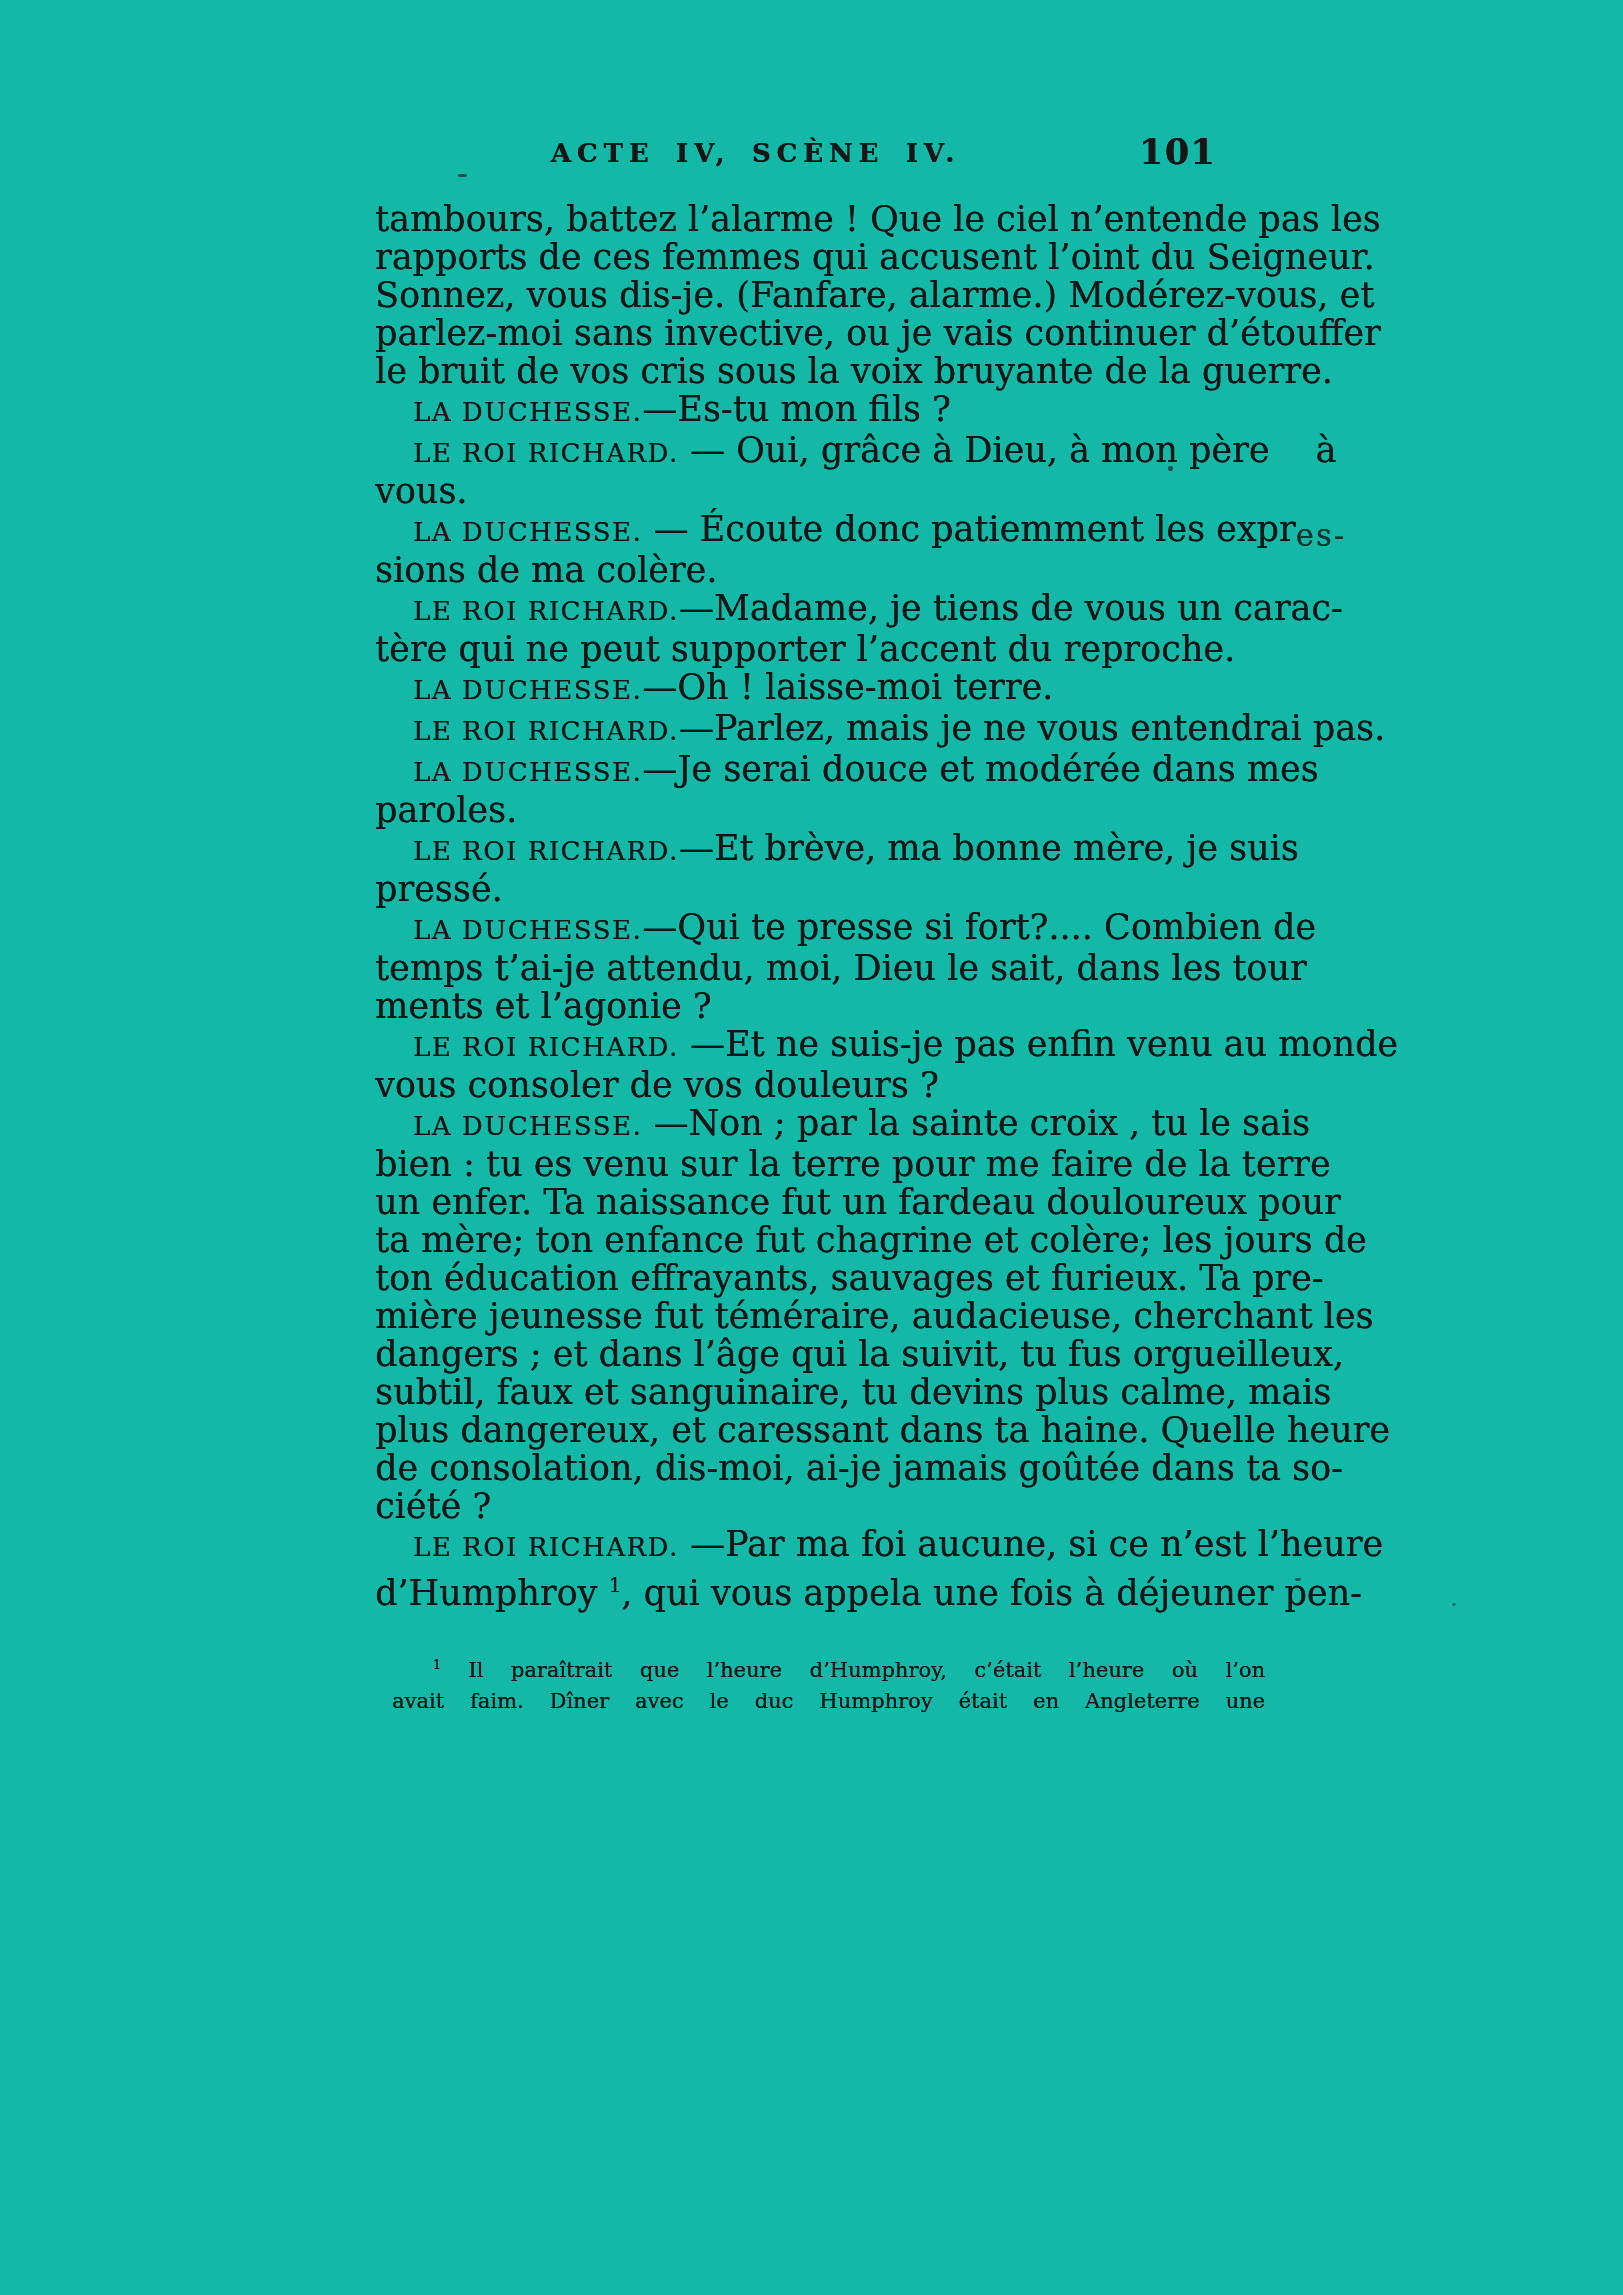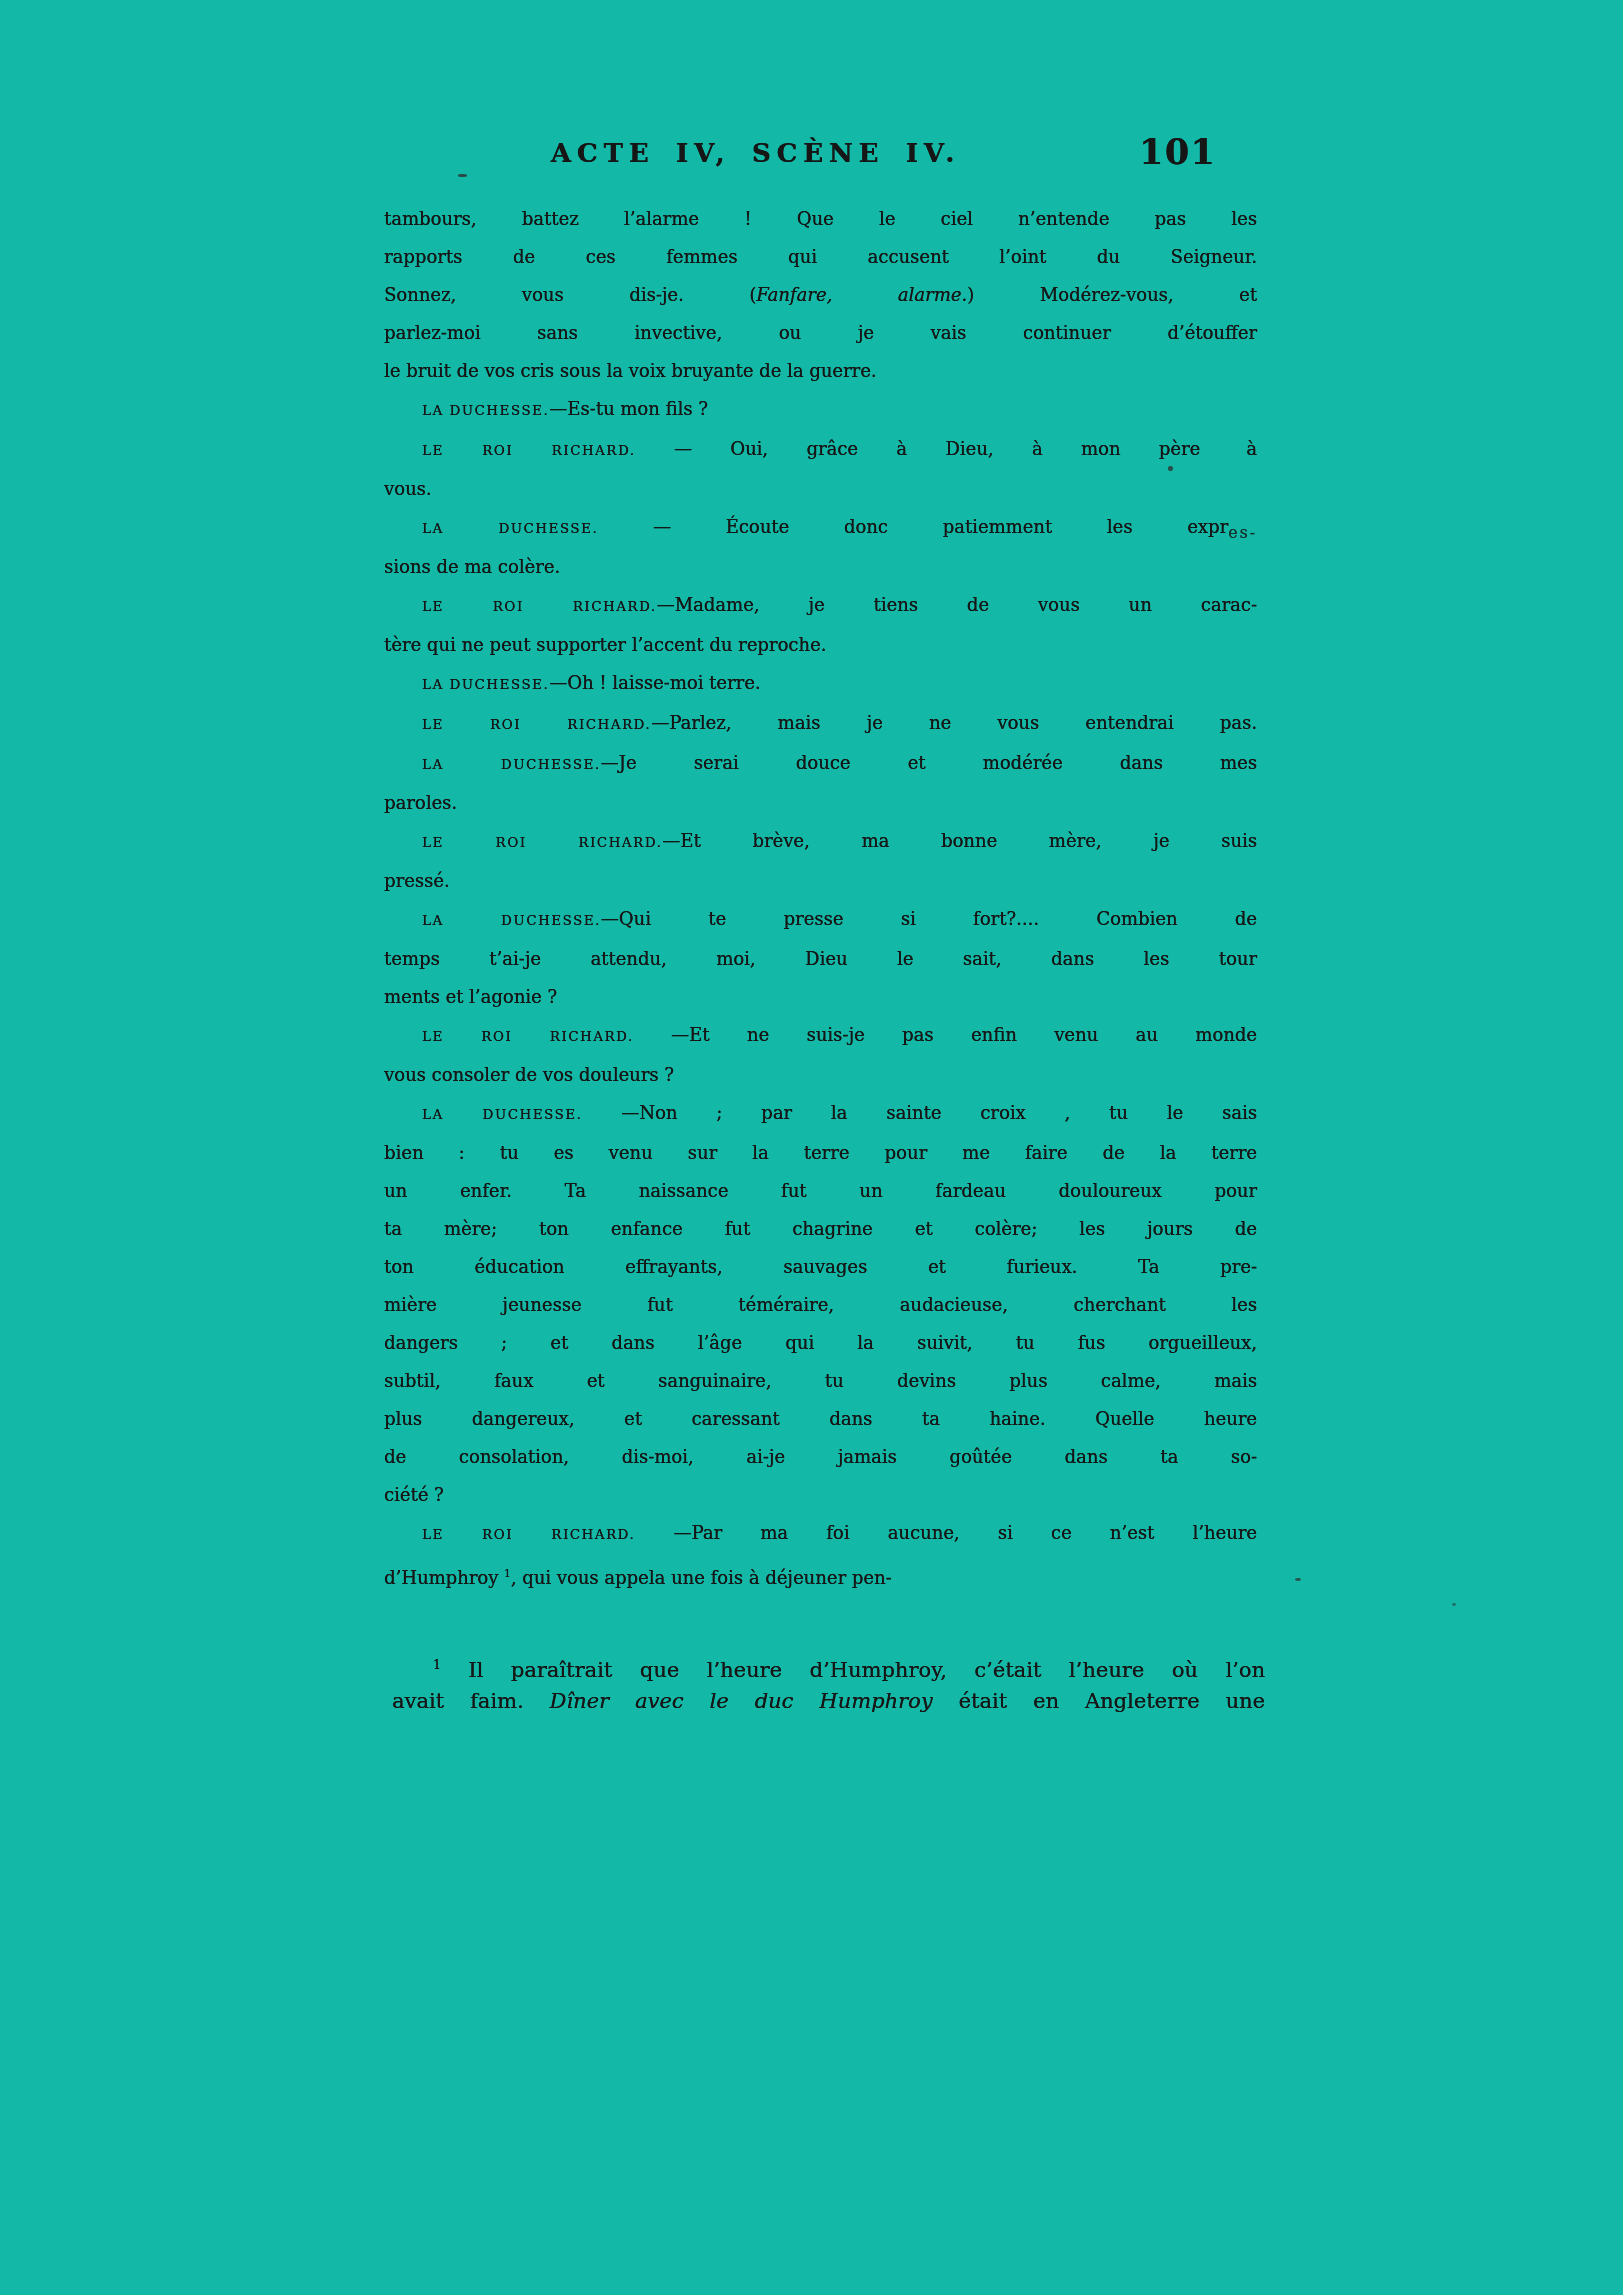--- a/index.html
+++ b/index.html
@@ -44,24 +44,23 @@
     font-weight: 700;
     letter-spacing: 1.3px;
     text-shadow: 0.3px 0.3px 0 currentColor;
   }
   
   .text-block {
     position: absolute;
     left: 375px;
     top: 200px;
     width: 873px;
-    font-size: 18px;
+    font-size: 35px;
     line-height: 38px;
     text-shadow: 0.2px 0.2px 0 currentColor;
-    margin-left: 9px;
   }
   .text-block .line {
     text-align: justify;
     text-align-last: justify;
     white-space: nowrap;
   }
   .text-block .line.left {
     text-align: center;
     text-align-last: left;
   }
@@ -85,21 +84,20 @@
   }
   .footnote-block .line.indent {
     padding-left: 41px;
   }
   
   .seg-sc {
     font-size: 0.74em;
     letter-spacing: 1.6px;
   }
   .seg-i {
-    font-style: italic;
   }
   .seg-sup {
     font-size: 0.58em;
     vertical-align: super;
   }
   .seg-damaged {
     display: inline-block;
     transform: translateY(4.6px);
     opacity: 0.82;
     font-size: 0.88em;

